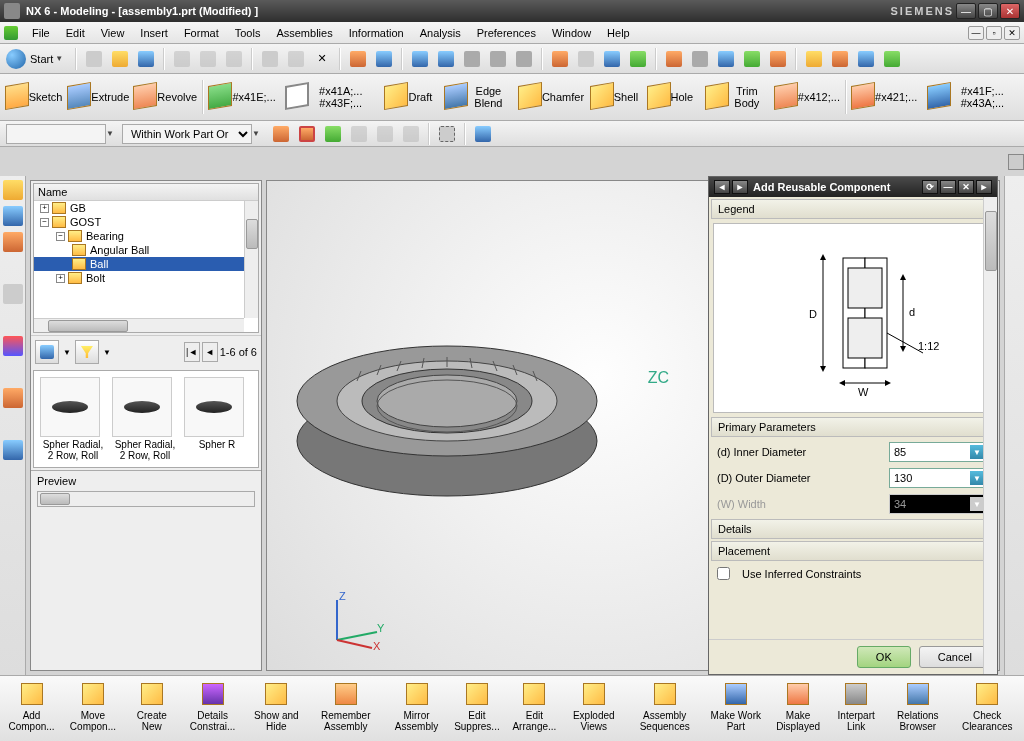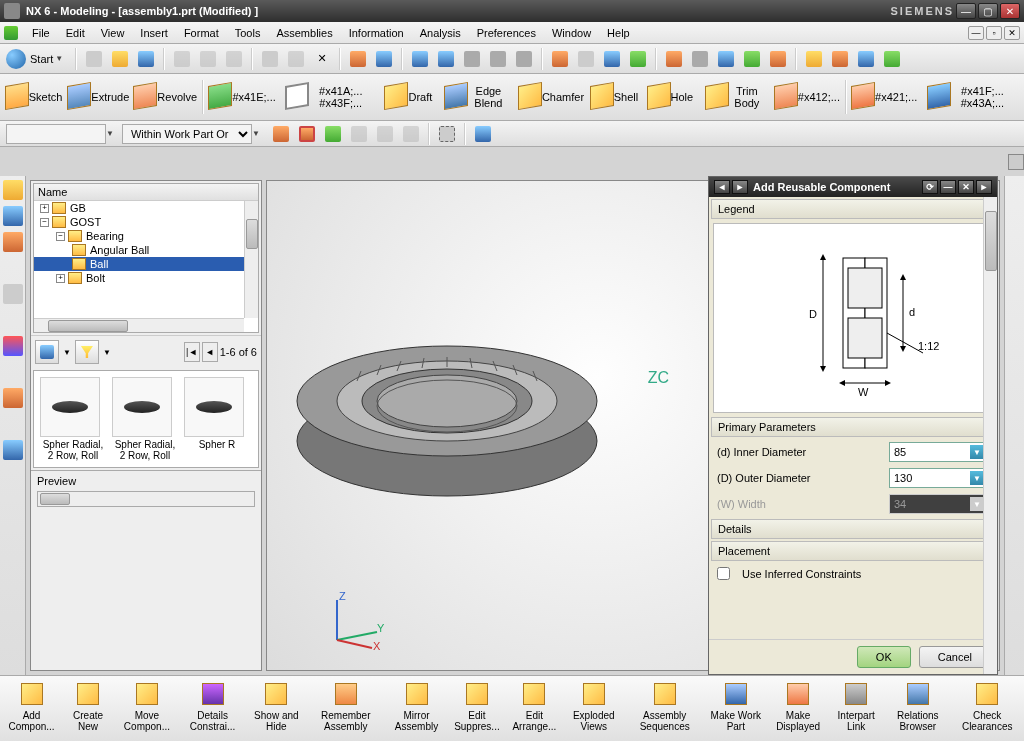--- a/index.html
+++ b/index.html
@@ -103,21 +103,21 @@
 .arc-body { flex:1; overflow:auto; padding:0;}
 .arc-sec-hdr { background:linear-gradient(#f2f2e8,#e0dece); border:1px solid #bbb; padding:3px 6px; display:flex; align-items:center; justify-content:space-between; margin:2px;}
 .arc-sec-hdr .chev { font-size:10px; color:#666;}
 .legend-img { margin:4px; height:190px; border:1px solid #bbb; background:#fff; display:flex; align-items:center; justify-content:center;}
 .legend-img svg { width:220px; height:160px;}
 .param-row { display:flex; align-items:center; padding:3px 8px; gap:6px;}
 .param-row .plabel { flex:1;}
 .param-row .psel { width:100px; height:20px; border:1px solid #7a9; background:#fff; padding:0 4px; display:flex; align-items:center; justify-content:space-between;}
 .param-row .psel .tri{width:14px;height:14px;background:linear-gradient(#5bd,#38a);display:flex;align-items:center;justify-content:center;color:#fff;font-size:8px;}
 .param-row.disabled { color:#999;}
-.param-row.disabled .psel{background:#404040;border-color:#ccc;}
+.param-row.disabled .psel{background:#000000;border-color:#ccc;}
 .arc-chk { padding:4px 8px; display:flex; align-items:center; gap:12px;}
 .arc-chk input{width:13px;height:13px;}
 .arc-btns { padding:6px; display:flex; justify-content:flex-end; gap:8px; border-top:1px solid #ccc;}
 .arc-btns button { height:22px; padding:0 18px; border:1px solid #6a6; border-radius:3px; background:linear-gradient(#cfe8b8,#a3d480); cursor:pointer;}
 .arc-btns button.cancel { background:linear-gradient(#f4f4f4,#ddd); border-color:#999;}
 .arc-scroll { position:absolute; right:0; top:20px; bottom:0; width:14px; background:#eee; border-left:1px solid #ccc;}
 
 
 .bottombar { position:absolute; left:0; right:0; bottom:0; height:66px; background:linear-gradient(#fafafa,#e0e0e0); border-top:1px solid #aaa; display:flex; padding:2px;}
 .bottombar .bigbtn{display:flex;flex-direction:column;align-items:center;padding:2px 6px;cursor:pointer;min-width:54px;}
@@ -630,30 +630,30 @@
   <div class="bigbtn">
       <div class="bigico">
         <div class="cube"></div>
       </div>
       <div class="lbl">Add Compon...</div>
     </div>
   <div class="bigbtn">
       <div class="bigico">
         <div class="cube"></div>
       </div>
+      <div class="lbl">Move Compon...</div>
+    </div>
+  <div class="bigbtn">
+      <div class="bigico">
+        <div class="cube"></div>
+      </div>
       <div class="lbl">Create New</div>
     </div>
   <div class="bigbtn">
       <div class="bigico">
-        <div class="cube"></div>
-      </div>
-      <div class="lbl">Move Compon...</div>
-    </div>
-  <div class="bigbtn">
-      <div class="bigico">
         <div class="cube" style="background:linear-gradient(#c6f,#63a)"></div>
       </div>
       <div class="lbl">Details Constrai...</div>
     </div>
   <div class="grp-sep"></div>
   <div class="bigbtn">
       <div class="bigico">
         <div class="cube"></div>
       </div>
       <div class="lbl">Show and Hide</div>

